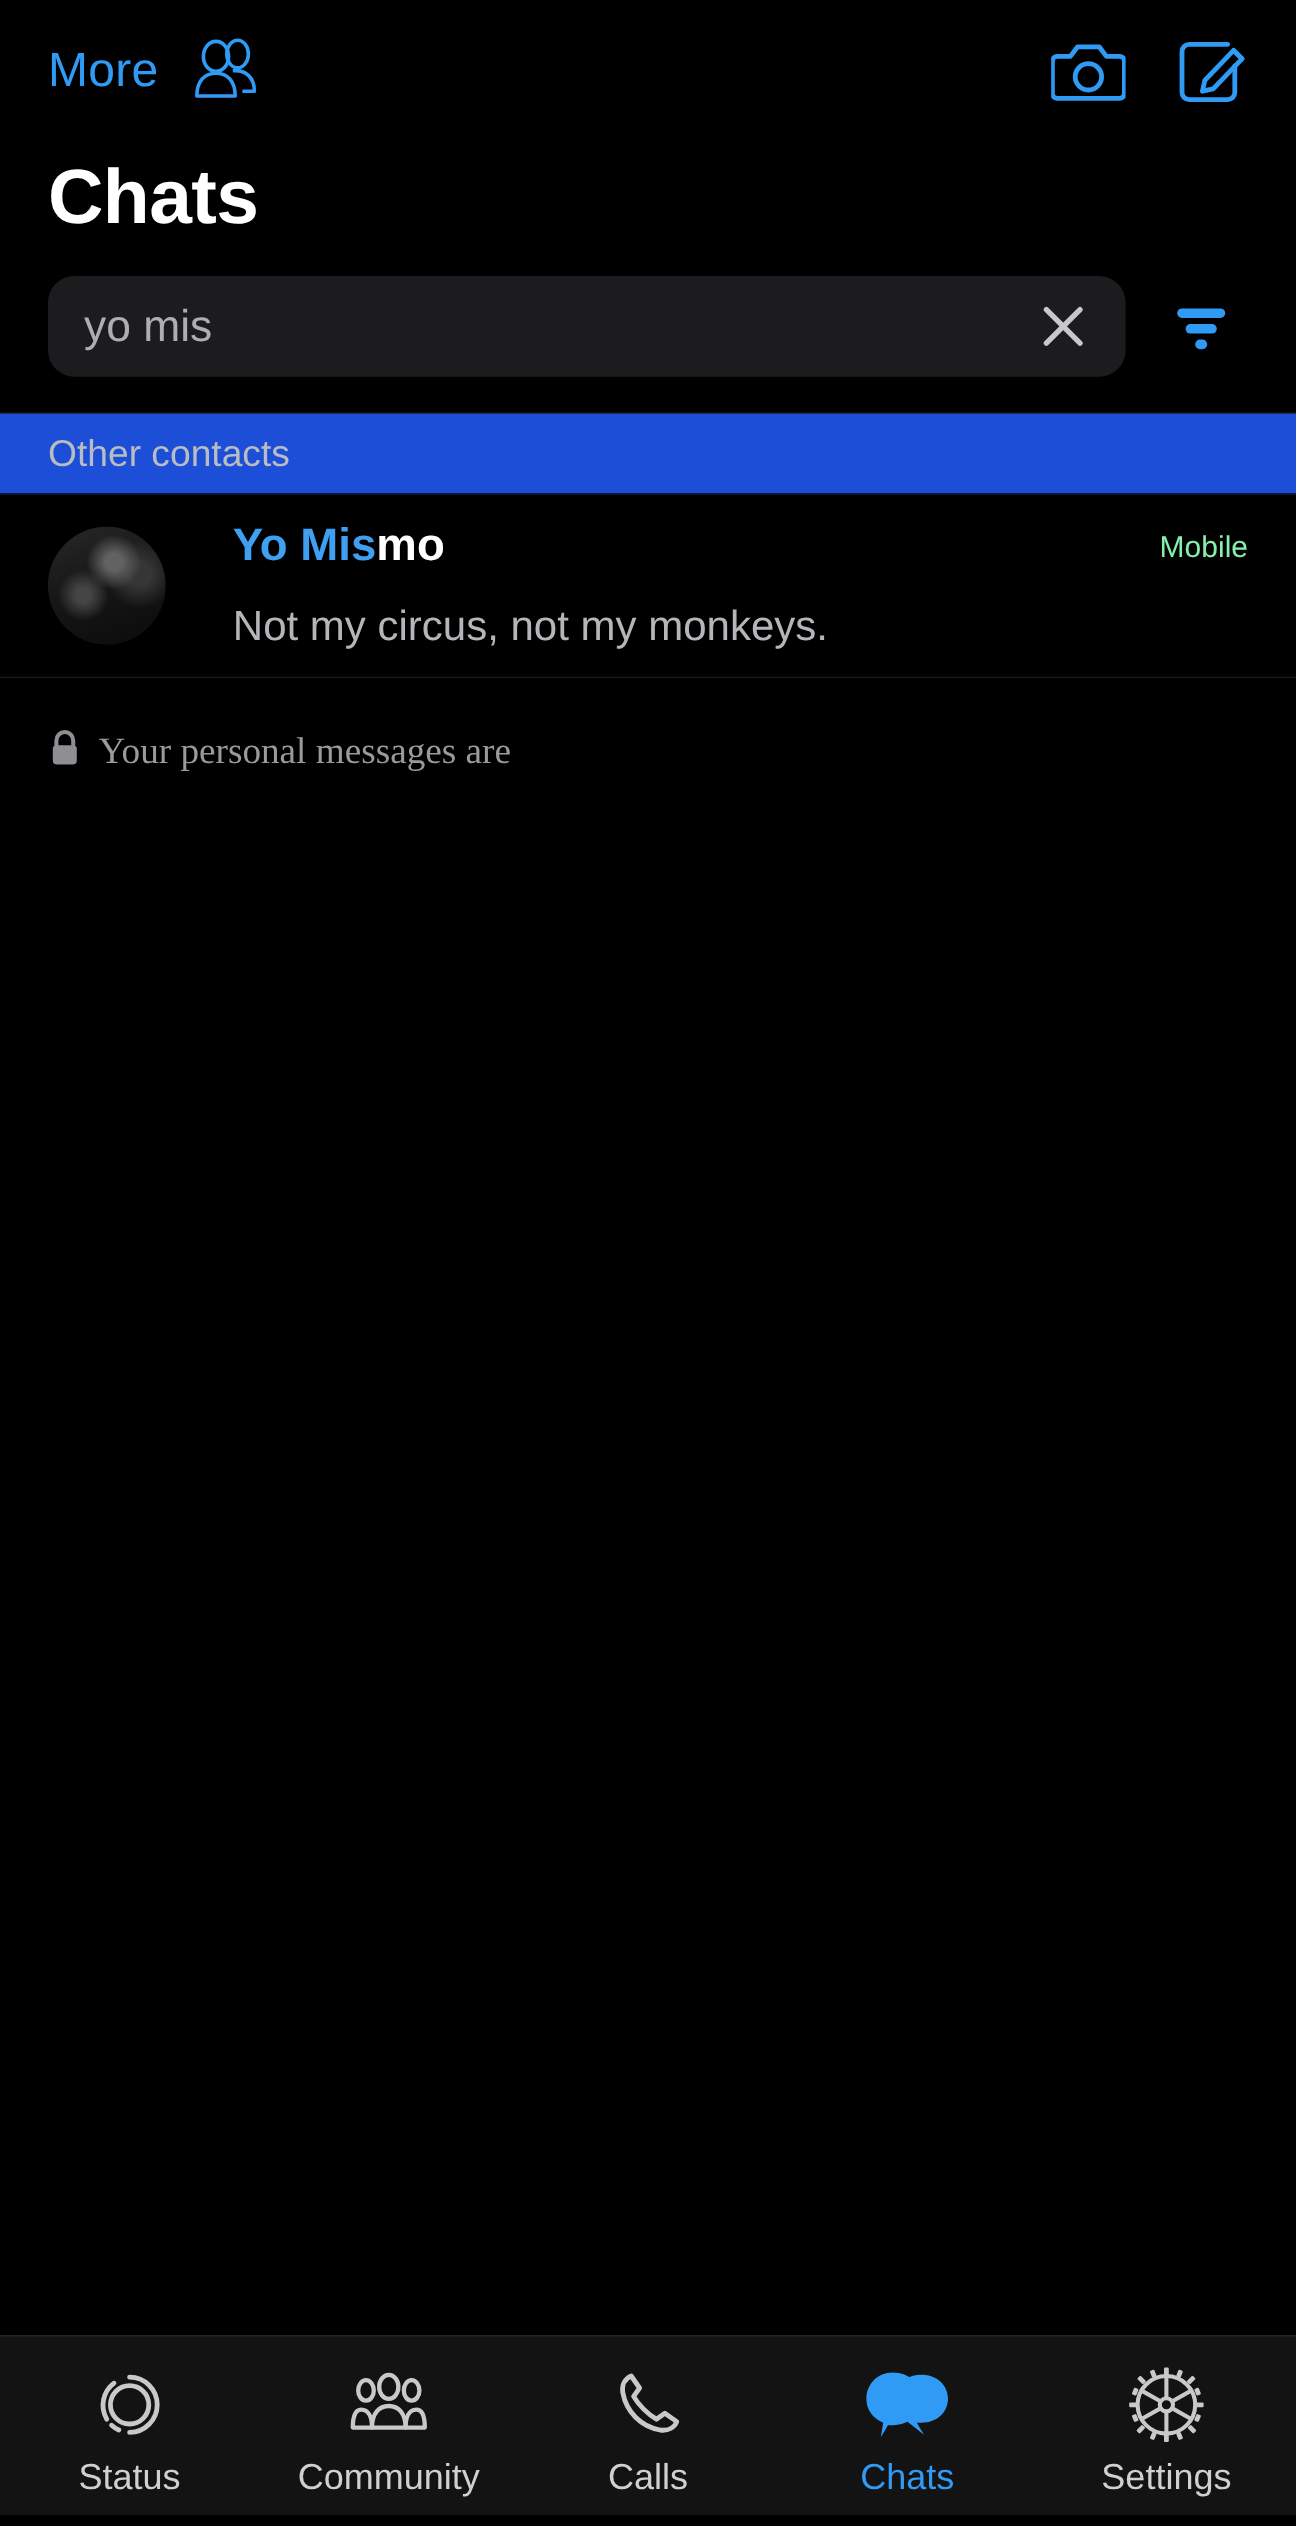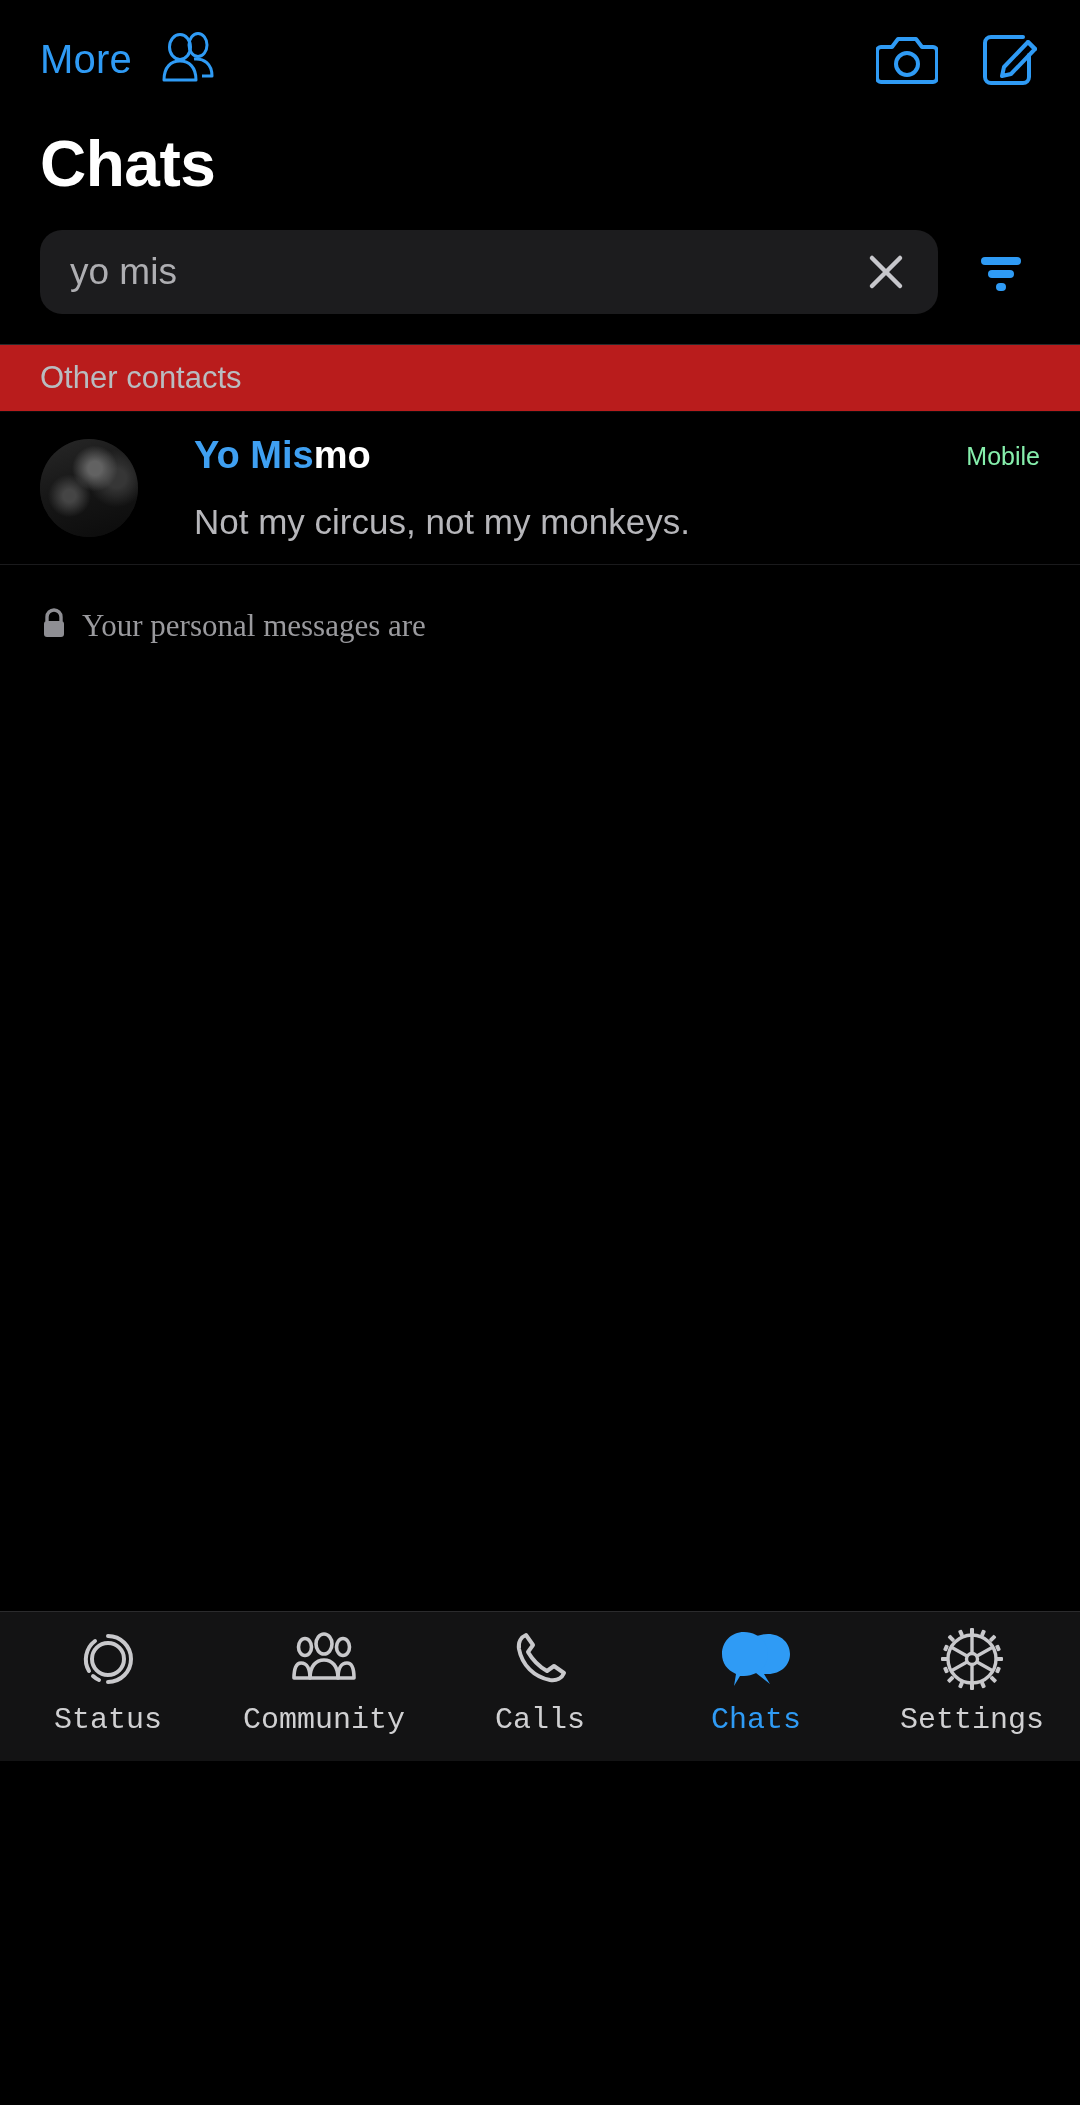--- a/index.html
+++ b/index.html
@@ -4,21 +4,21 @@
 <style>
   * { margin:0; padding:0; box-sizing:border-box; }
   html, body {
     width:1080px; height:2105px;
     background:#000000;
     font-family:"Liberation Sans", sans-serif;
     overflow:hidden;
   }
   #app {
     position:relative;
-    width:1080px; height:1761px;
+    width:1080px; height:2096px;
     background:#000000;
     display:flex; flex-direction:column;
   }
 
   
   .topbar {
     height:118px;
     display:flex; align-items:center;
     padding:0 38px 0 40px;
     flex:0 0 auto;
@@ -70,21 +70,21 @@
     flex:0 0 auto;
   }
   .filter-btn {
     width:78px; height:78px;
     display:flex; align-items:center; justify-content:center;
     flex:0 0 auto;
   }
 
   
   .section-header {
-    background:#b91c1c;
+    background:#1d4ed8;
     height:68px;
     display:flex; align-items:center;
     padding:0 40px;
     border-top:1px solid #2a2a2c;
     border-bottom:1px solid #0c0c0d;
     flex:0 0 auto;
   }
   .section-header span {
     color:#b9bcc0;
     font-size:31px;
@@ -152,22 +152,21 @@
 
   .spacer { flex:1 1 auto; }
 
   
   .bottom-nav {
     height:150px;
     background:#131314;
     border-top:1px solid #2b2b2d;
     display:flex; align-items:flex-start;
     flex:0 0 auto;
-    padding-top:14px;
-    font-family:Liberation Mono, monospace;
+    padding-top:24px;
   }
   .nav-item {
     flex:1 1 0;
     display:flex; flex-direction:column;
     align-items:center; gap:11px;
   }
   .nav-ico { height:66px; display:flex; align-items:center; justify-content:center; }
   .nav-label { font-size:30px; color:#d0d0d2; }
   .nav-item.active .nav-label { color:#2f9bf5; }
 </style>

